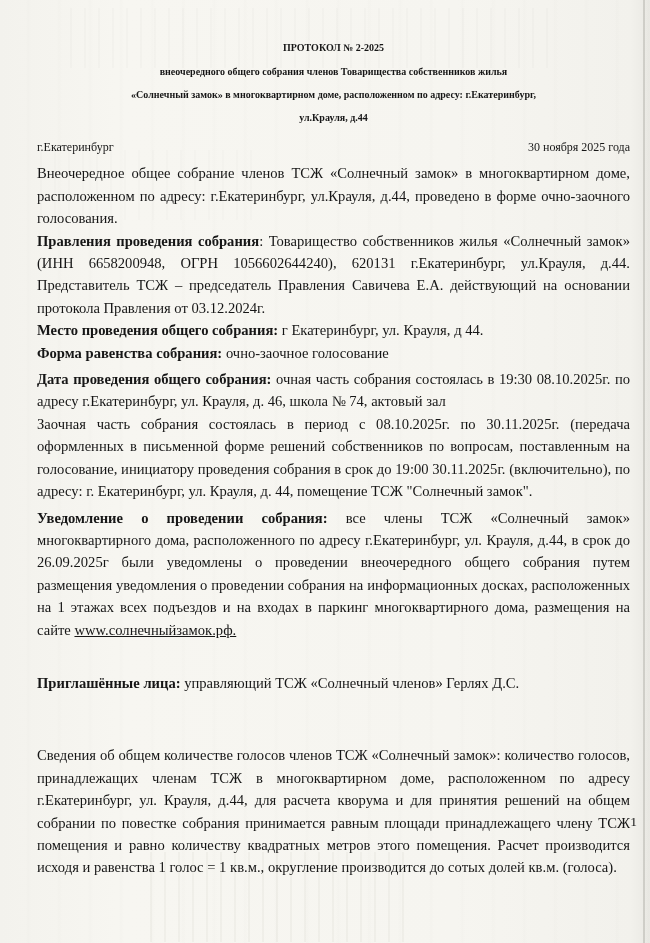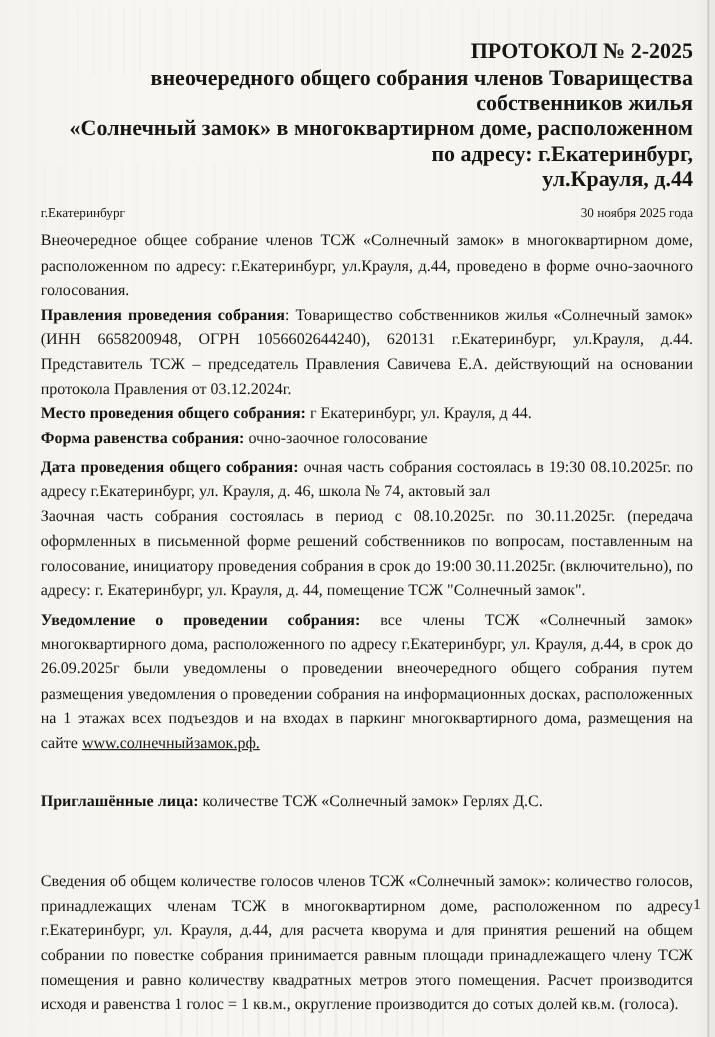--- a/index.html
+++ b/index.html
@@ -29,21 +29,21 @@
         rgba(110,108,98,0.10) 0 2px, rgba(110,108,98,0) 2px 14px);
     filter:blur(.4px);opacity:.55;}
   .smudge.top{left:70px;top:8px;width:480px;height:60px;opacity:.28;}
   .smudge.mid{left:40px;top:150px;width:220px;height:70px;opacity:.22;}
   .smudge.bottom{left:150px;top:852px;width:260px;height:90px;opacity:.5;}
 
   .content{
     position:absolute;left:37px;top:36px;width:593px;
     font-size:14.6px;line-height:22.4px;
   }
-  .title-block{text-align:right;font-weight:bold;font-size:20px;line-height:23px;}
+  .title-block{text-align:center;font-weight:bold;font-size:10px;line-height:23px;}
   .title-block .t1{margin-bottom:1px;}
   .dateline{display:flex;justify-content:space-between;margin-top:7px;font-size:12px;}
   p{margin:0;text-align:justify;}
   .gap-m{margin-top:4px;}
   .gap-l{margin-top:31px;}
   .gap-xl{margin-top:50px;}
   b{font-weight:bold;}
   .u{text-decoration:underline;}
   .page-number{position:absolute;right:13px;top:814px;font-size:13.5px;}
 </style>
@@ -77,20 +77,20 @@
     <p><b>Место проведения общего собрания:</b><span> г Екатеринбург, ул. Крауля, д 44.</span></p>
 
     <p><b>Форма равенства собрания:</b><span> очно-заочное голосование</span></p>
 
     <p class="gap-m"><b>Дата проведения общего собрания:</b><span> очная часть собрания состоялась в 19:30 08.10.2025г. по адресу г.Екатеринбург, ул. Крауля, д. 46, школа № 74, актовый зал</span></p>
 
     <p><span>Заочная часть собрания состоялась в период с 08.10.2025г. по 30.11.2025г. (передача оформленных в письменной форме решений собственников по вопросам, поставленным на голосование, инициатору проведения собрания в срок до 19:00 30.11.2025г. (включительно), по адресу: г. Екатеринбург, ул. Крауля, д. 44, помещение ТСЖ "Солнечный замок".</span></p>
 
     <p class="gap-m"><b>Уведомление о проведении собрания:</b><span> все члены ТСЖ «Солнечный замок» многоквартирного дома, расположенного по адресу г.Екатеринбург, ул. Крауля, д.44, в срок до 26.09.2025г были уведомлены о проведении внеочередного общего собрания путем размещения уведомления о проведении собрания на информационных досках, расположенных на 1 этажах всех подъездов и на входах в паркинг многоквартирного дома, размещения на сайте </span><span class="u">www.солнечныйзамок.рф.</span></p>
 
-    <p class="gap-l"><b>Приглашённые лица:</b><span> количестве ТСЖ «Солнечный замок» Герлях Д.С.</span></p>
+    <p class="gap-l"><b>Приглашённые лица:</b><span> управляющий ТСЖ «Солнечный членов» Герлях Д.С.</span></p>
 
     <p class="gap-xl"><span>Сведения об общем количестве голосов членов ТСЖ «Солнечный замок»: количество голосов, принадлежащих членам ТСЖ в многоквартирном доме, расположенном по адресу г.Екатеринбург, ул. Крауля, д.44, для расчета кворума и для принятия решений на общем собрании по повестке собрания принимается равным площади принадлежащего члену ТСЖ помещения и равно количеству квадратных метров этого помещения. Расчет производится исходя и равенства 1 голос = 1 кв.м., округление производится до сотых долей кв.м. (голоса).</span></p>
 
   </div>
 
   <div class="page-number">1</div>
 </div>
 
 </body></html>

